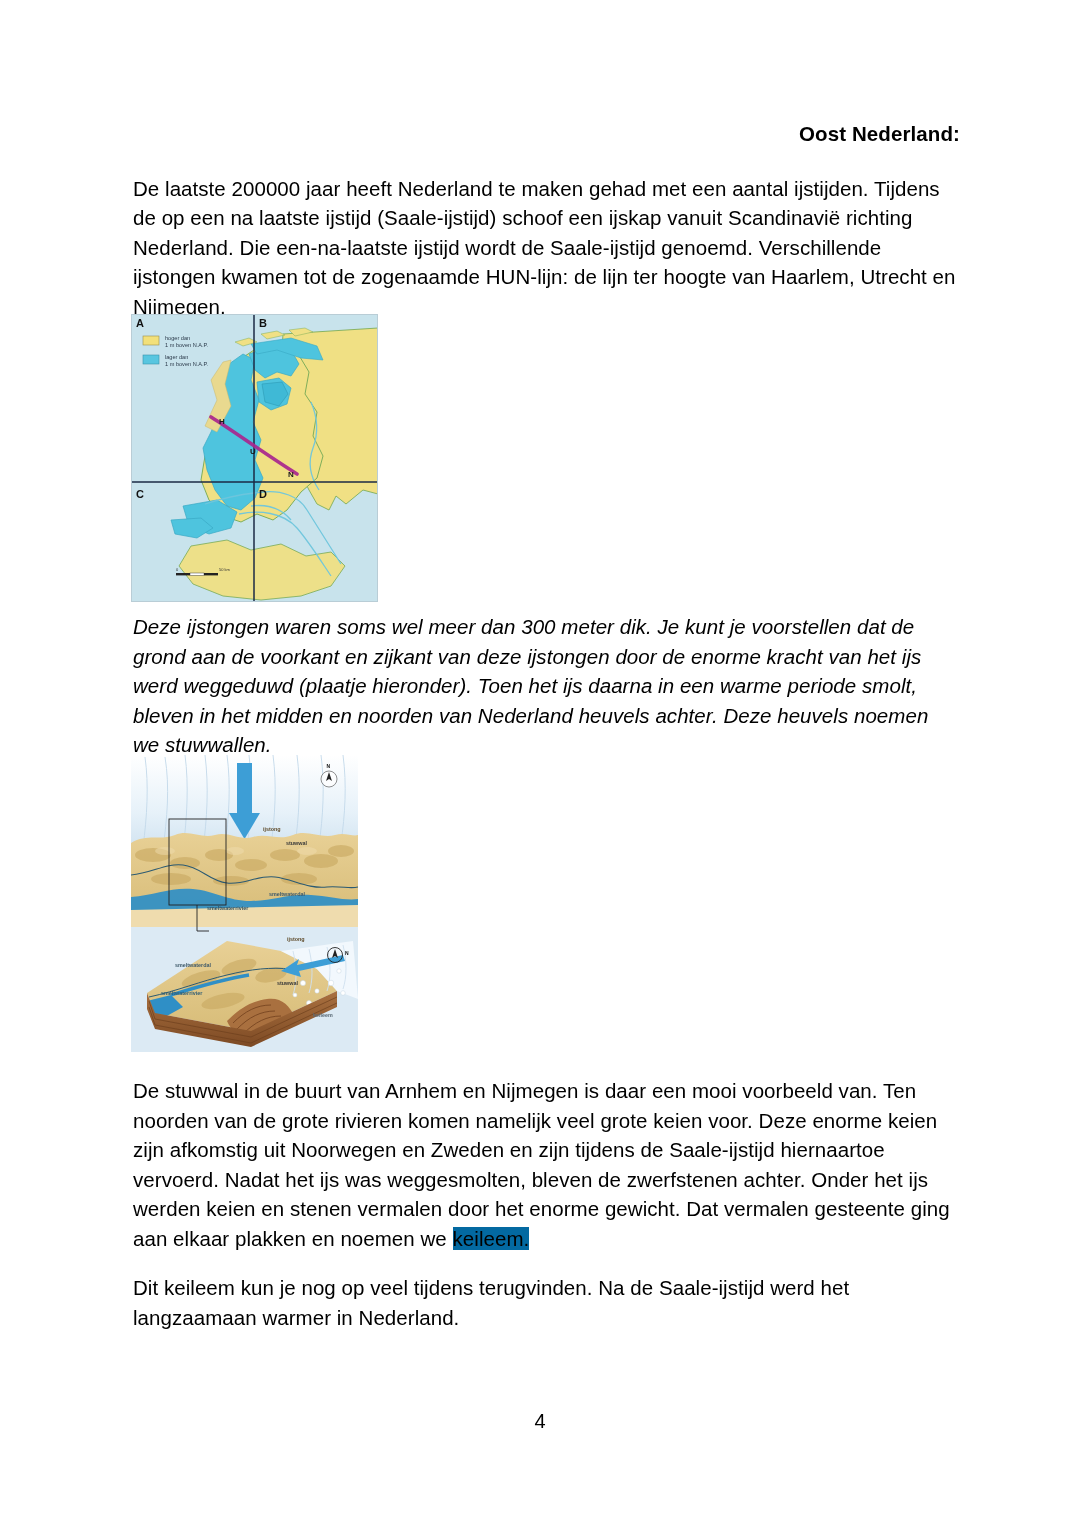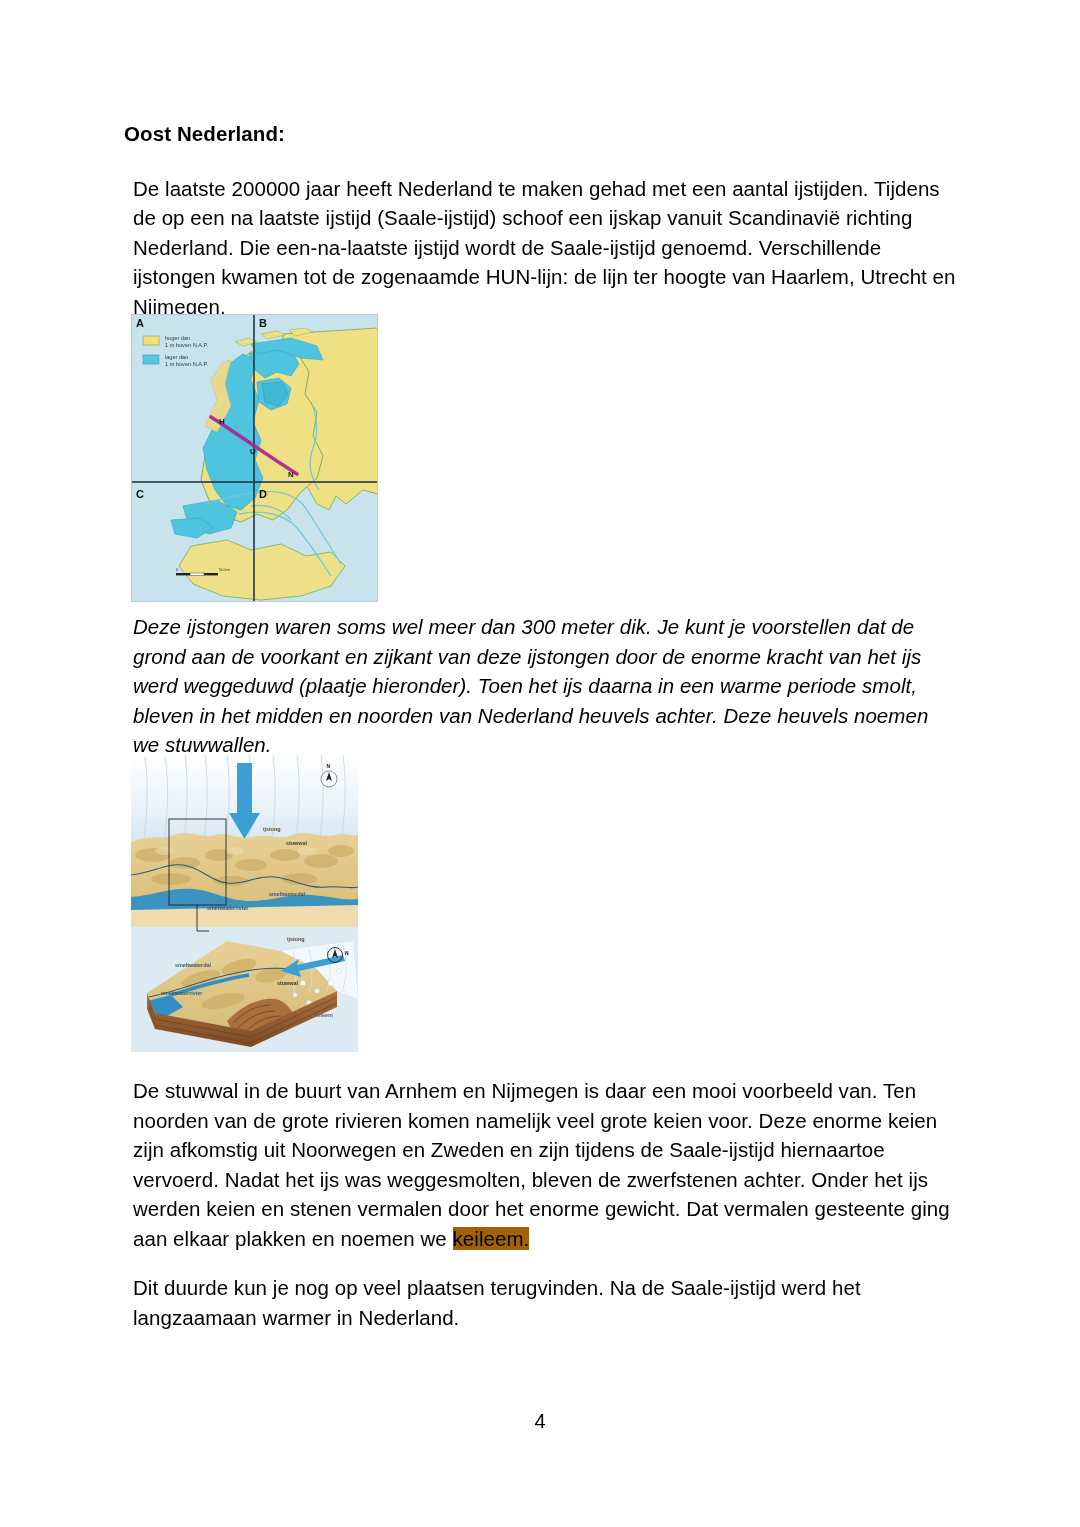--- a/index.html
+++ b/index.html
@@ -27,31 +27,32 @@
     left: 124px;
     top: 120px;
     width: 836px;
   }
   .heading {
     font-size: 20.5px;
     font-weight: bold;
     line-height: 1.35;
     margin: 0 0 26px 0;
     letter-spacing: 0.1px;
+    text-align: right;
   }
   .para {
     font-size: 20.5px;
     line-height: 1.44;
     margin: 0 0 22px 9px;
     letter-spacing: 0.05px;
     text-align: left;
   }
   .para.tight { margin-bottom: 20px; }
   .hl {
-    background: #a16207;
+    background: #0369a1;
   }
 
   
   .map-wrap {
     position: absolute;
     left: 131px;
     top: 314px;
     width: 247px;
     height: 288px;
     background: #cfe3ec;
@@ -331,19 +332,19 @@
           <path d="M204 194 L207 203 L204 201 L201 203 Z" fill="#222"></path>
           <text x="214" y="200" font-family="Liberation Sans, sans-serif" font-size="5" font-weight="bold" fill="#111">N</text>
         </g>
       </g>
     </svg>
   </div>
 
   <div class="content" style="top: 1076px;">
     <p class="para tight"><span>De stuwwal in de buurt van Arnhem en Nijmegen is daar een mooi voorbeeld van. Ten noorden van de grote rivieren komen namelijk veel grote keien voor. Deze enorme keien zijn afkomstig uit Noorwegen en Zweden en zijn tijdens de Saale-ijstijd hiernaartoe vervoerd. Nadat het ijs was weggesmolten, bleven de zwerfstenen achter. Onder het ijs werden keien en stenen vermalen door het enorme gewicht. Dat vermalen gesteente ging aan elkaar plakken en noemen we </span><span class="hl">keileem.</span></p>
 
-    <p class="para">Dit duurde kun je nog op veel plaatsen terugvinden. Na de Saale-ijstijd werd het langzaamaan warmer in Nederland.</p>
+    <p class="para">Dit keileem kun je nog op veel tijdens terugvinden. Na de Saale-ijstijd werd het langzaamaan warmer in Nederland.</p>
 
   </div>
 
   <div class="pagenum">4</div>
 
 </div>
 
 </body></html>

